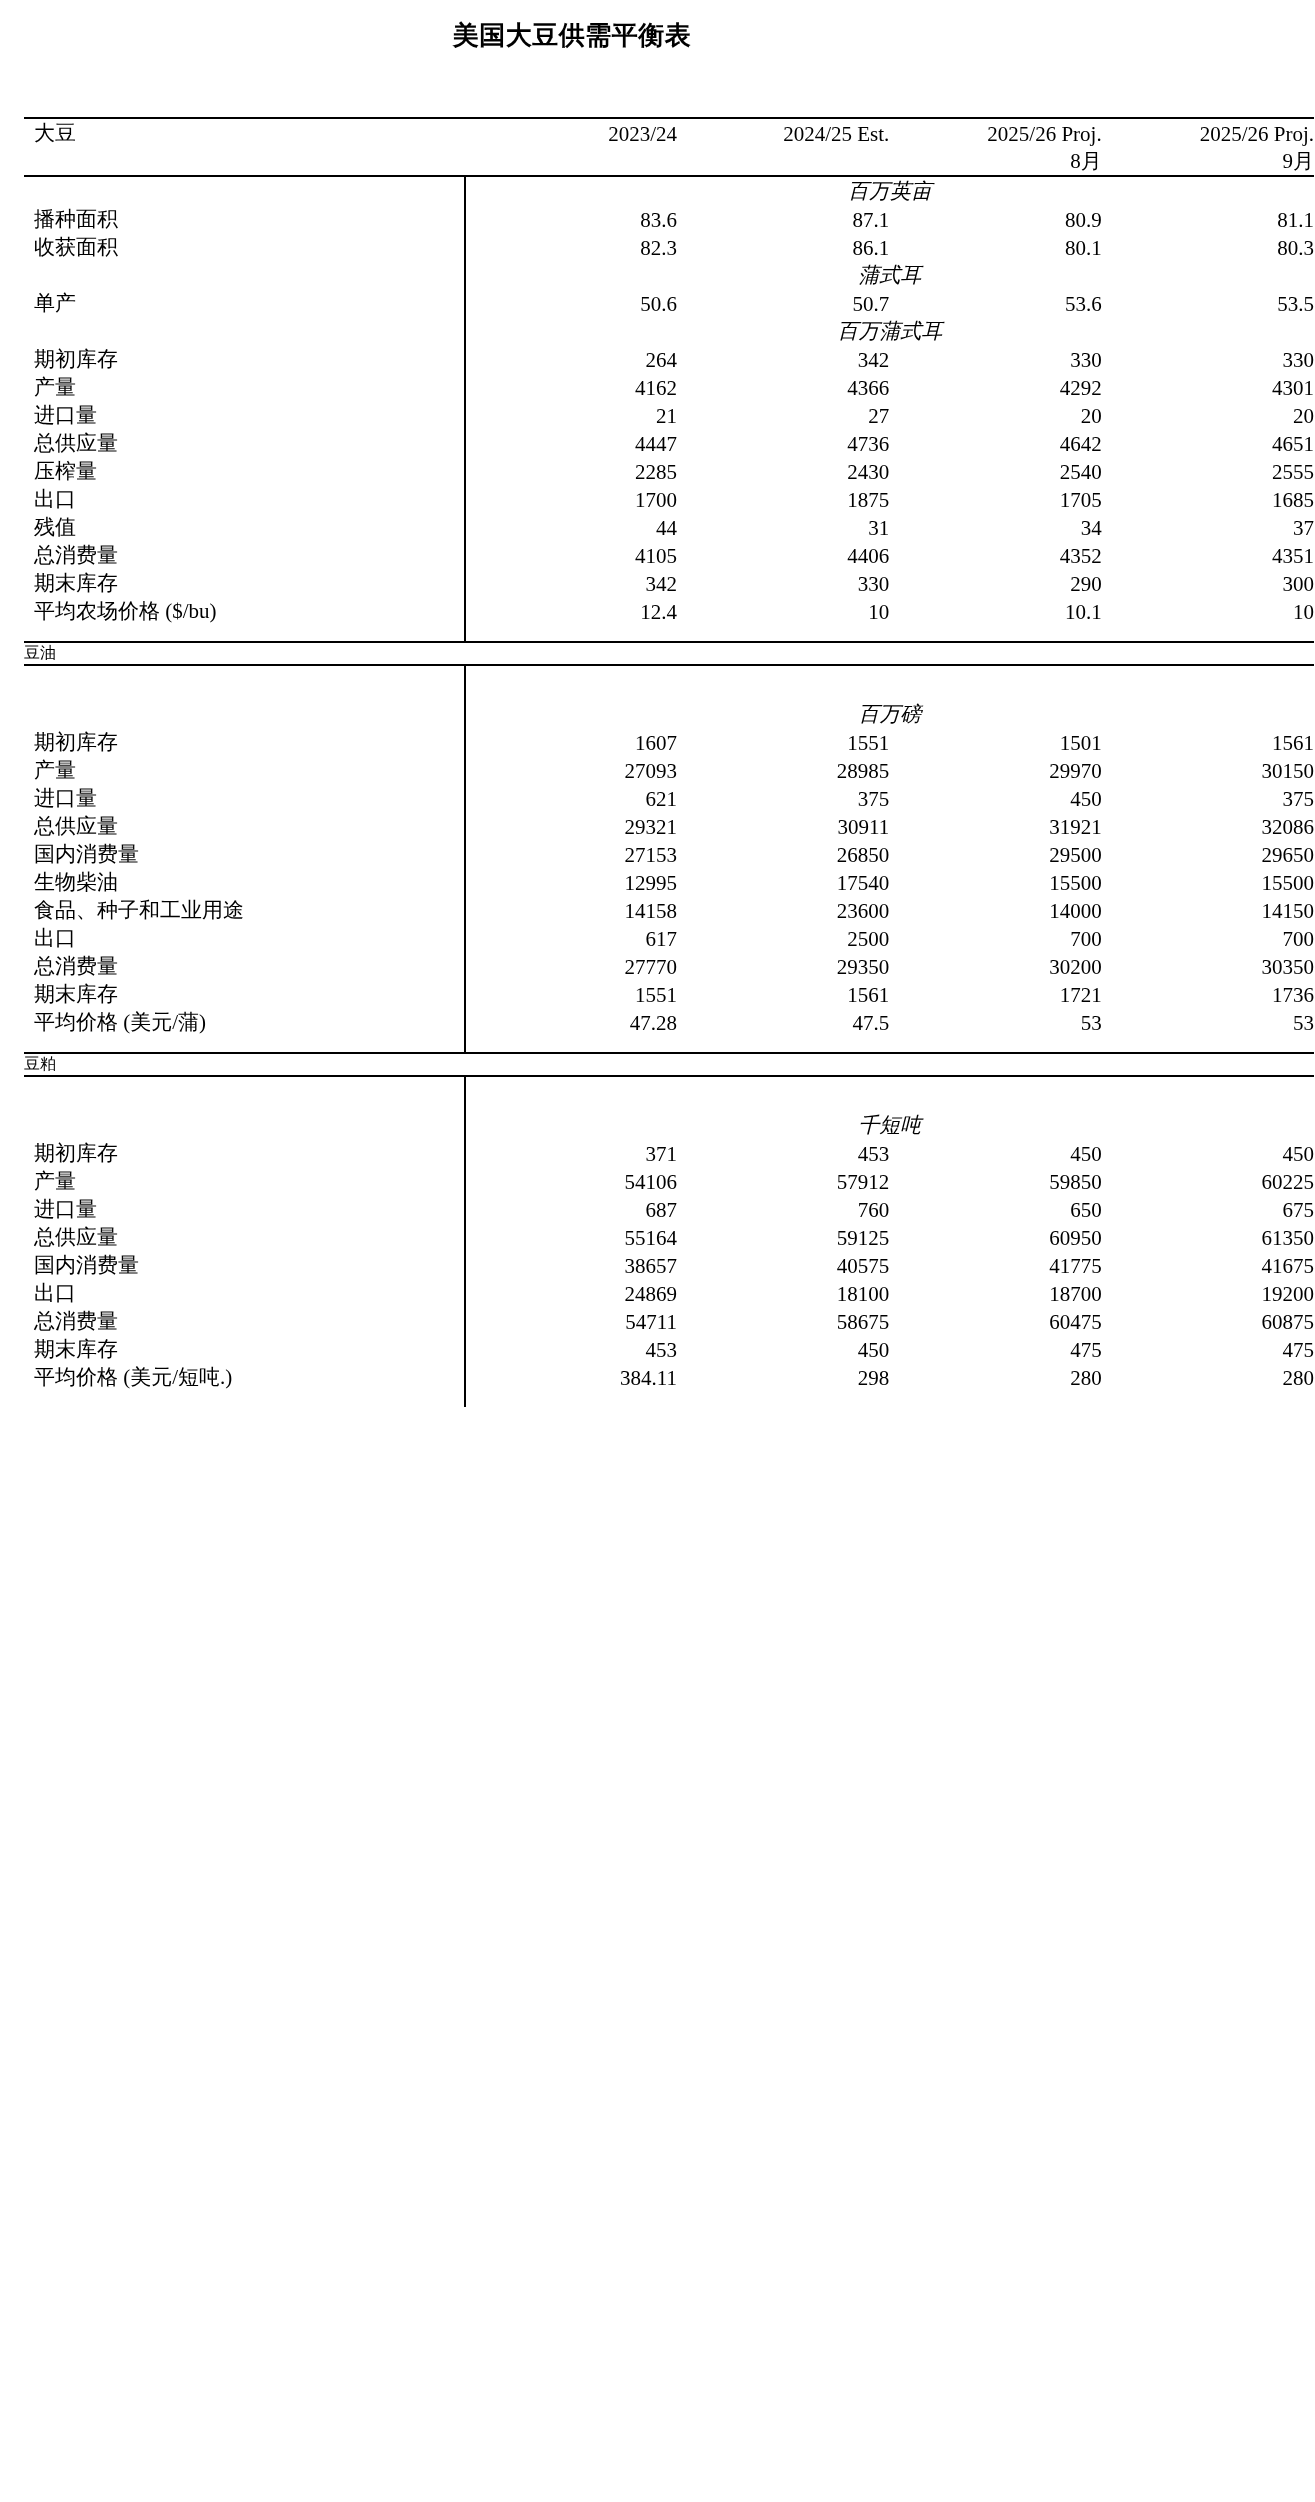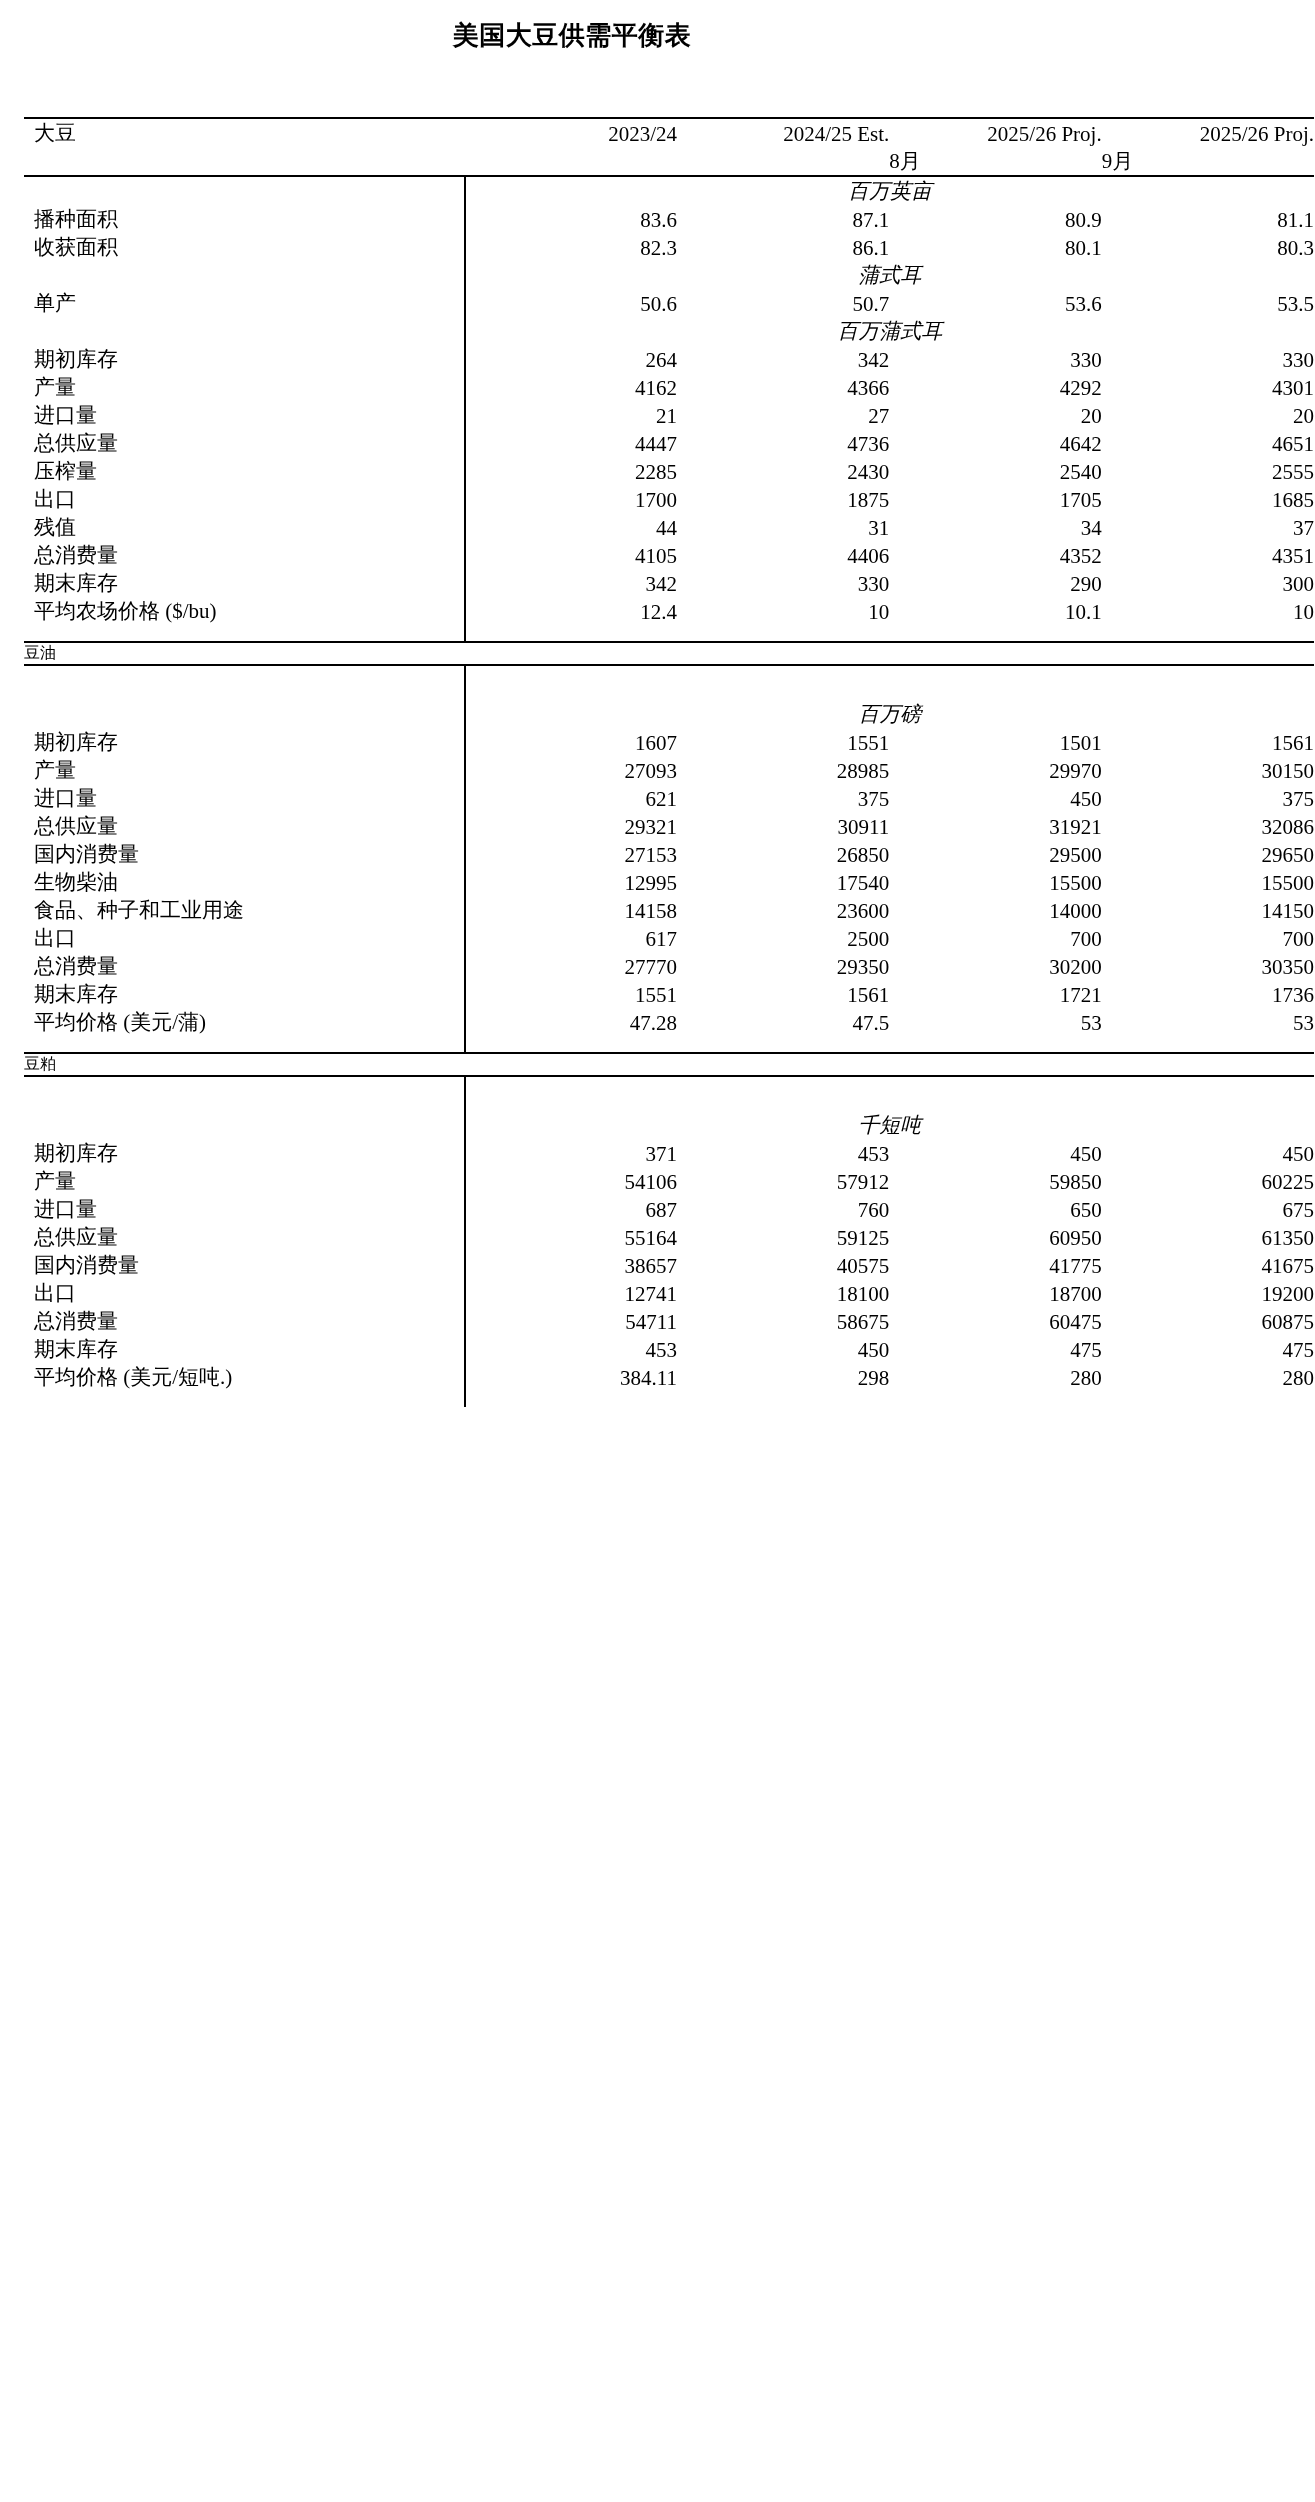--- a/index.html
+++ b/index.html
@@ -50,21 +50,21 @@
     padding-bottom: 2px;
     padding-right: 18px;
   }
   .hdr-row td.lbl {
     text-align: left;
     padding-left: 10px;
     padding-right: 0;
   }
   .hdr-row2 td {
     font-size: 21px;
-    text-align: left;
+    text-align: right;
     padding-right: 18px;
     padding-bottom: 6px;
   }
   .hdr-row2 td.lbl {
     text-align: left;
     padding-left: 10px;
   }
   .rule-top td {
     border-top: 2px solid #000;
     height: 0;
@@ -457,21 +457,21 @@
         </tr>
         <tr class="data-row">
           <td class="lbl">国内消费量</td>
           <td class="divider-l">38657</td>
           <td>40575</td>
           <td>41775</td>
           <td>41675</td>
         </tr>
         <tr class="data-row">
           <td class="lbl">出口</td>
-          <td class="divider-l">12741</td>
+          <td class="divider-l">24869</td>
           <td>18100</td>
           <td>18700</td>
           <td>19200</td>
         </tr>
         <tr class="data-row">
           <td class="lbl">总消费量</td>
           <td class="divider-l">54711</td>
           <td>58675</td>
           <td>60475</td>
           <td>60875</td>

